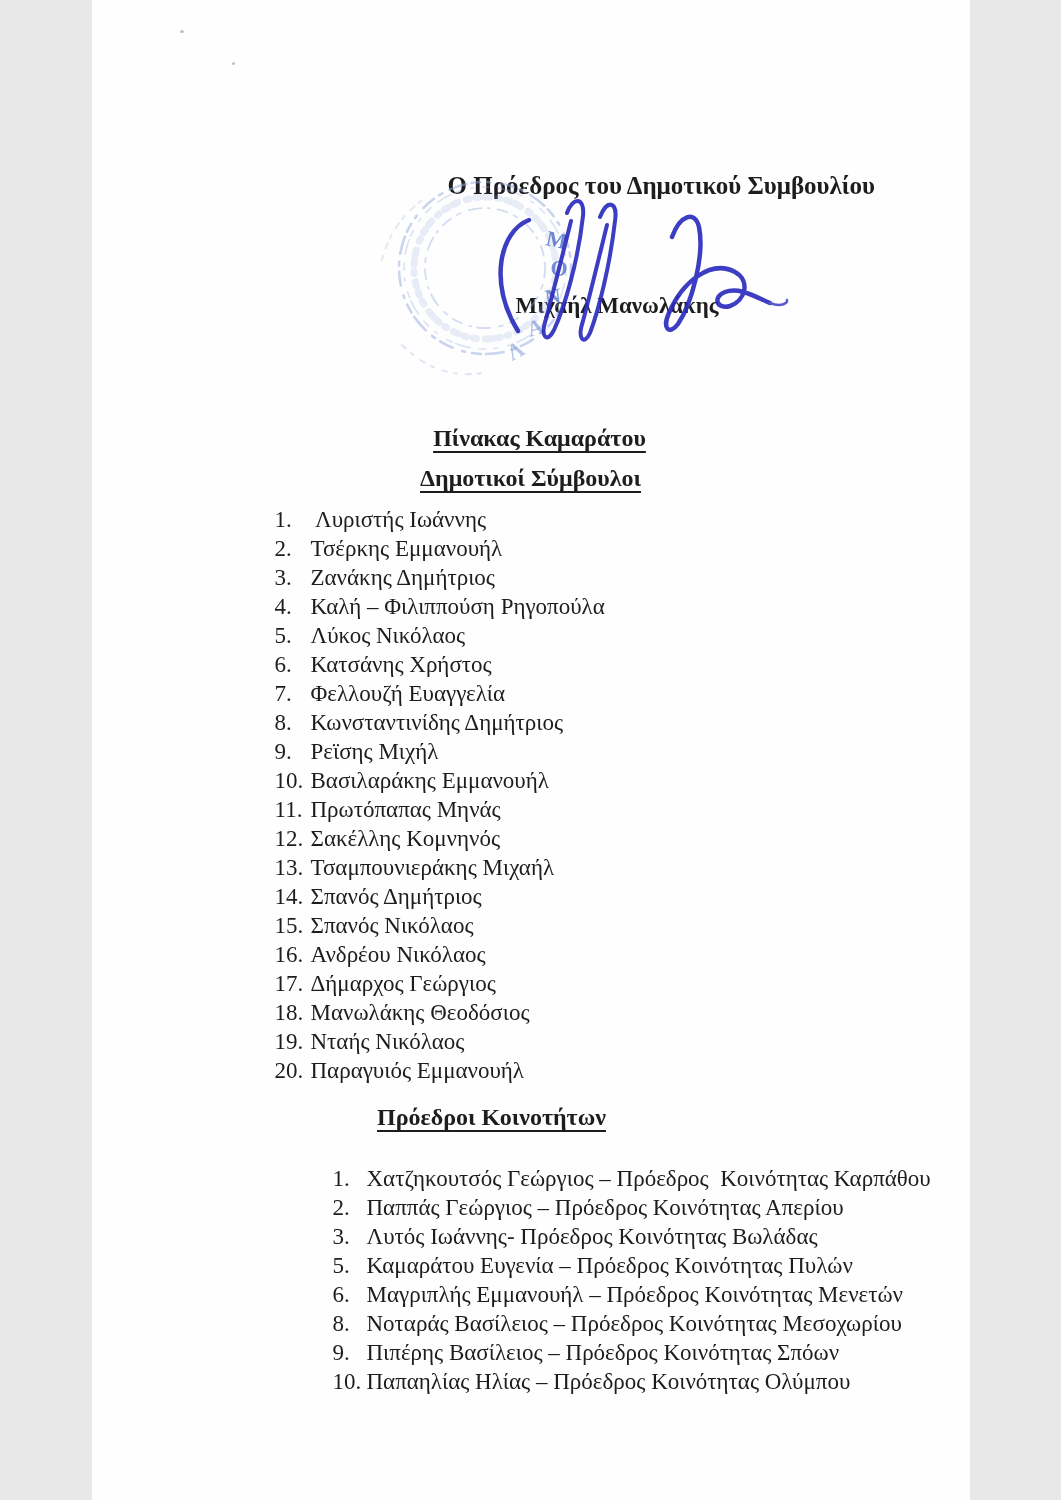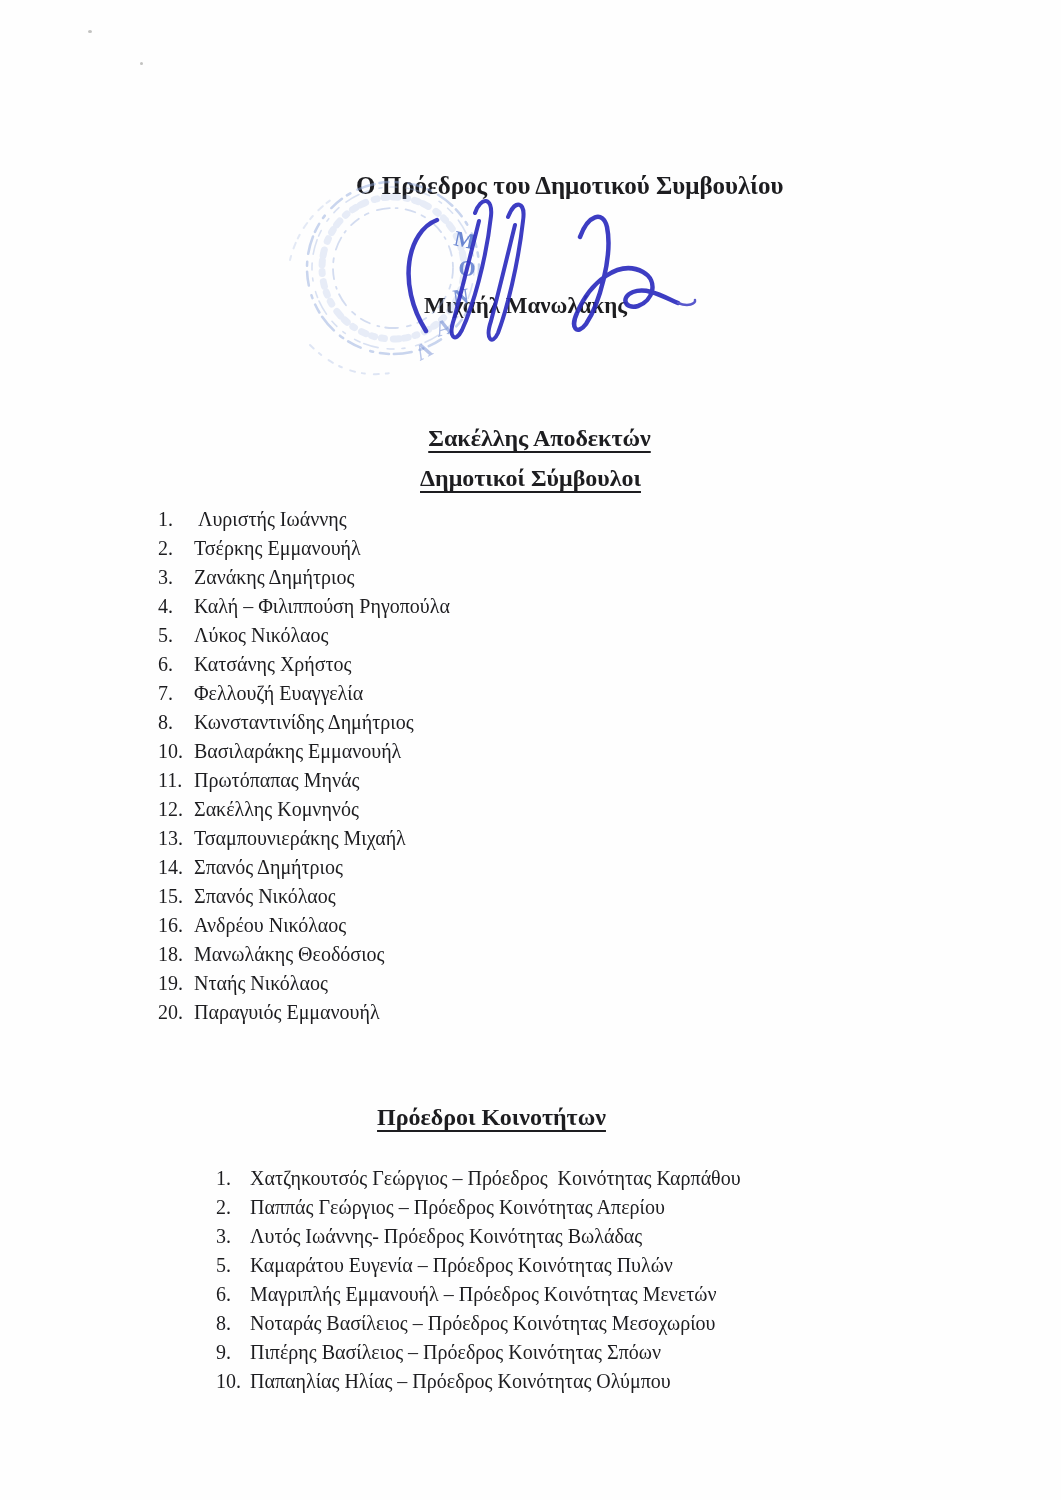--- a/index.html
+++ b/index.html
@@ -1,17 +1,17 @@
 <!DOCTYPE html>
 <html lang="el"><head>
 <meta charset="utf-8">
 <style>
   html,body{margin:0;padding:0;background:#e8e8e8;}
   .page{
-    position:relative;width:1061px;height:1500px;margin:0 auto;
+    position:relative;width:878px;height:1500px;margin:0 auto;
     background:#fefefe;color:#1d1d20;
     font-family:"Liberation Serif","DejaVu Serif",serif;
     overflow:hidden;
   }
   .speck{position:absolute;background:#9a9a96;border-radius:50%;opacity:.6;}
   .speck.s1{left:88px;top:30px;width:4px;height:3px;}
   .speck.s2{left:140px;top:62px;width:3px;height:3px;}
 
   .sig-title{position:absolute;left:356px;top:172px;font-size:25px;font-weight:bold;white-space:nowrap;}
   .signer-name{position:absolute;left:424px;top:293px;font-size:23px;font-weight:bold;white-space:nowrap;}
@@ -21,21 +21,21 @@
     position:absolute;left:0;width:100%;text-align:center;
     font-size:24px;font-weight:bold;
     text-decoration:underline;text-decoration-thickness:2px;text-underline-offset:5px;
     white-space:pre-wrap;
   }
   .h-main{top:425px;padding-left:18px;box-sizing:border-box;}
   .h-sub{top:465px;}
   .h-sub2{top:1104px;padding-right:78px;box-sizing:border-box;}
 
   ol.plain{list-style:none;margin:0;padding:0;position:absolute;}
-  ol.plain li{height:29px;line-height:29px;font-size:20px;white-space:pre-wrap;}
+  ol.plain li{height:29px;line-height:29px;font-size:23px;white-space:pre-wrap;margin-left:25px;}
   .list1{left:158px;top:505px;}
   .list2{left:216px;top:1164px;}
   .num{display:inline-block;min-width:36px;}
   .list2 .num{min-width:34px;}
 </style>
 </head>
 <body>
 
 <div class="page">
 
@@ -68,40 +68,42 @@
 
     <g stroke="#2d2dbe" fill="none" stroke-linecap="round" stroke-linejoin="round" opacity="0.92">
       <path stroke-width="4.5" d="M 187 55 C 158 66, 146 118, 176 166"></path>
       <path stroke-width="4" d="M 225 48 C 231 31, 243 32, 241 51 C 236 96, 223 141, 212 165 C 205 179, 198 172, 204 154 C 212 124, 223 80, 229 56"></path>
       <path stroke-width="4" d="M 258 52 C 265 34, 276 36, 273 56 C 268 100, 257 144, 248 168 C 242 181, 235 174, 241 156 C 249 126, 259 84, 265 60"></path>
       <path stroke-width="4.5" d="M 330 72 C 338 50, 353 45, 357 62 C 363 91, 349 140, 336 159 C 327 171, 320 163, 327 148 C 340 117, 369 94, 393 107 C 409 116, 403 136, 388 141 C 375 145, 370 132, 383 127 C 397 122, 412 131, 428 138"></path>
       <path stroke-width="2.5" stroke="#4a4ac8" d="M 428 138 C 438 142, 446 139, 445 135"></path>
     </g>
   </svg>
 
-  <div class="heading h-main">Σακέλλης Αποδεκτών</div>
+  <div class="heading h-main">Πίνακας Καμαράτου</div>
 
   <div class="heading h-sub">Δημοτικοί Σύμβουλοι</div>
 
   <ol class="plain list1">
     <li><span class="num">1.</span><span> Λυριστής Ιωάννης</span></li>
     <li><span class="num">2.</span><span>Τσέρκης Εμμανουήλ</span></li>
     <li><span class="num">3.</span><span>Ζανάκης Δημήτριος</span></li>
     <li><span class="num">4.</span><span>Καλή – Φιλιππούση Ρηγοπούλα</span></li>
     <li><span class="num">5.</span><span>Λύκος Νικόλαος</span></li>
     <li><span class="num">6.</span><span>Κατσάνης Χρήστος</span></li>
     <li><span class="num">7.</span><span>Φελλουζή Ευαγγελία</span></li>
     <li><span class="num">8.</span><span>Κωνσταντινίδης Δημήτριος</span></li>
+    <li><span class="num">9.</span><span>Ρεϊσης Μιχήλ</span></li>
     <li><span class="num">10.</span><span>Βασιλαράκης Εμμανουήλ</span></li>
     <li><span class="num">11.</span><span>Πρωτόπαπας Μηνάς</span></li>
     <li><span class="num">12.</span><span>Σακέλλης Κομνηνός</span></li>
     <li><span class="num">13.</span><span>Τσαμπουνιεράκης Μιχαήλ</span></li>
     <li><span class="num">14.</span><span>Σπανός Δημήτριος</span></li>
     <li><span class="num">15.</span><span>Σπανός Νικόλαος</span></li>
     <li><span class="num">16.</span><span>Ανδρέου Νικόλαος</span></li>
+    <li><span class="num">17.</span><span>Δήμαρχος Γεώργιος</span></li>
     <li><span class="num">18.</span><span>Μανωλάκης Θεοδόσιος</span></li>
     <li><span class="num">19.</span><span>Νταής Νικόλαος</span></li>
     <li><span class="num">20.</span><span>Παραγυιός Εμμανουήλ</span></li>
   </ol>
 
   <div class="heading h-sub2">Πρόεδροι Κοινοτήτων</div>
 
   <ol class="plain list2">
     <li><span class="num">1.</span><span>Χατζηκουτσός Γεώργιος – Πρόεδρος  Κοινότητας Καρπάθου</span></li>
     <li><span class="num">2.</span><span>Παππάς Γεώργιος – Πρόεδρος Κοινότητας Απερίου</span></li>

